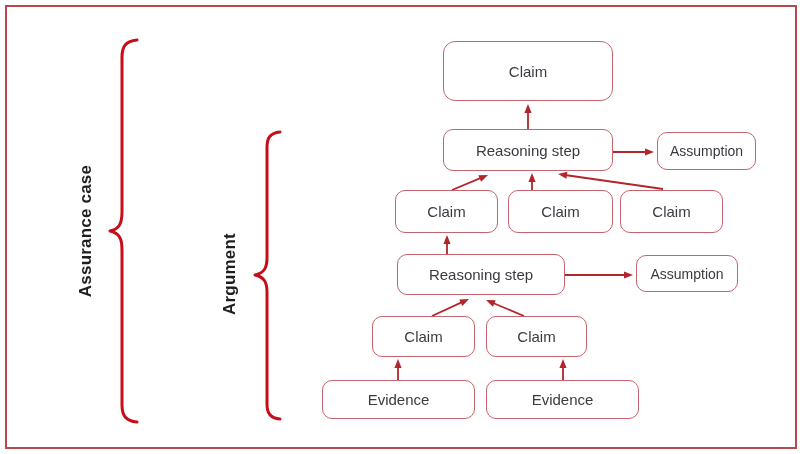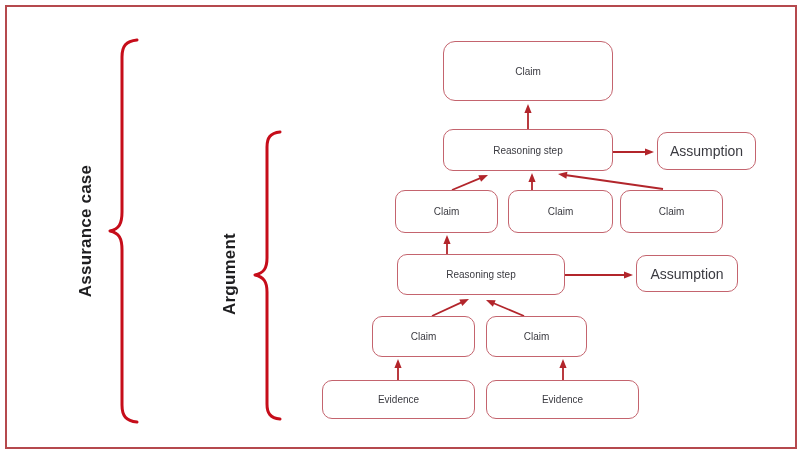--- a/index.html
+++ b/index.html
@@ -53,21 +53,21 @@
   }
   .node{
     position:absolute;
     box-sizing:border-box;
     background:var(--background);
     border:1.5px solid var(--box-border);
     border-radius:10px;
     display:flex;
     align-items:center;
     justify-content:center;
-    font-size:10px;
+    font-size:15px;
     color:var(--node-text);
     white-space:nowrap;
   }
   .vlabel{
     position:absolute;
     transform:rotate(-90deg);
     font-weight:bold;
     font-size:17px;
     letter-spacing:0.2px;
     color:var(--label-text);

